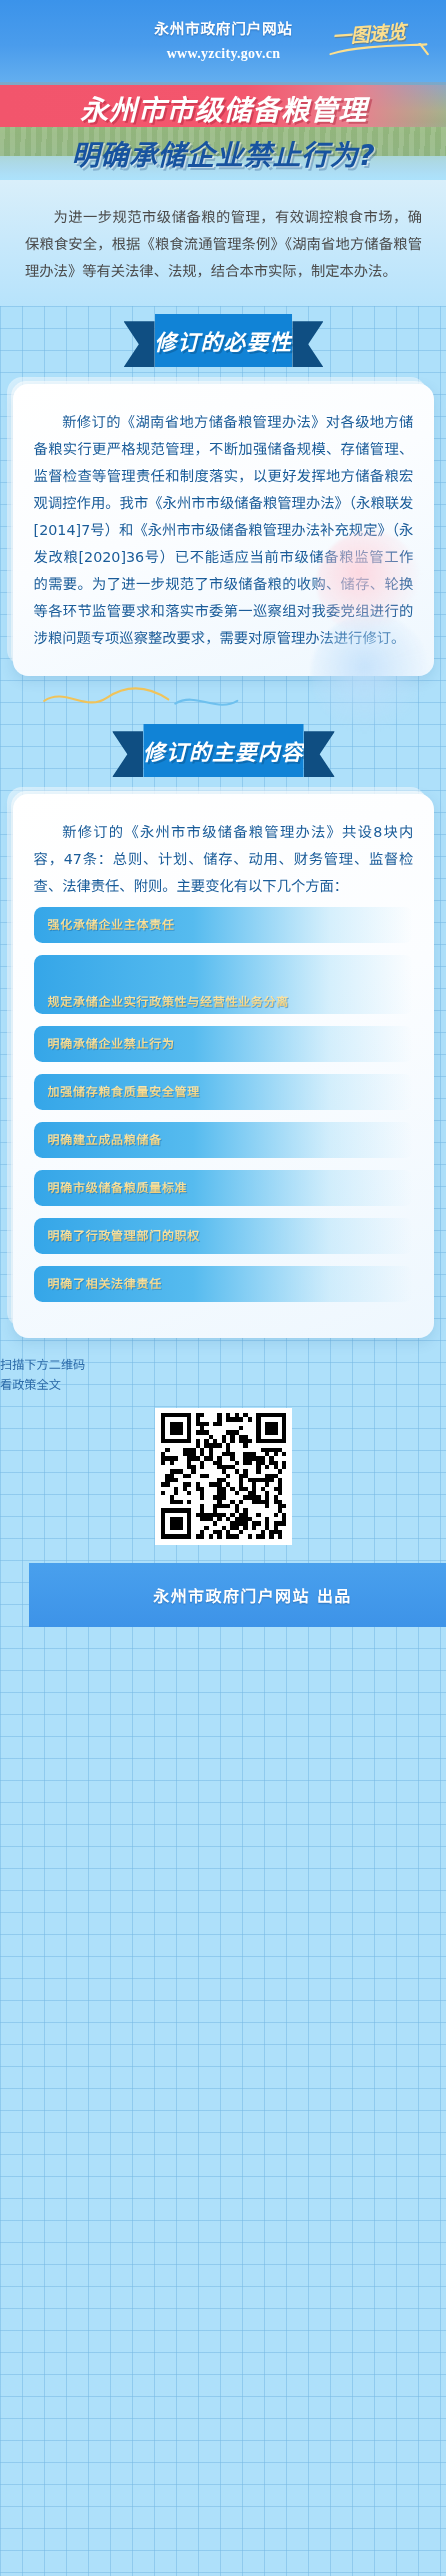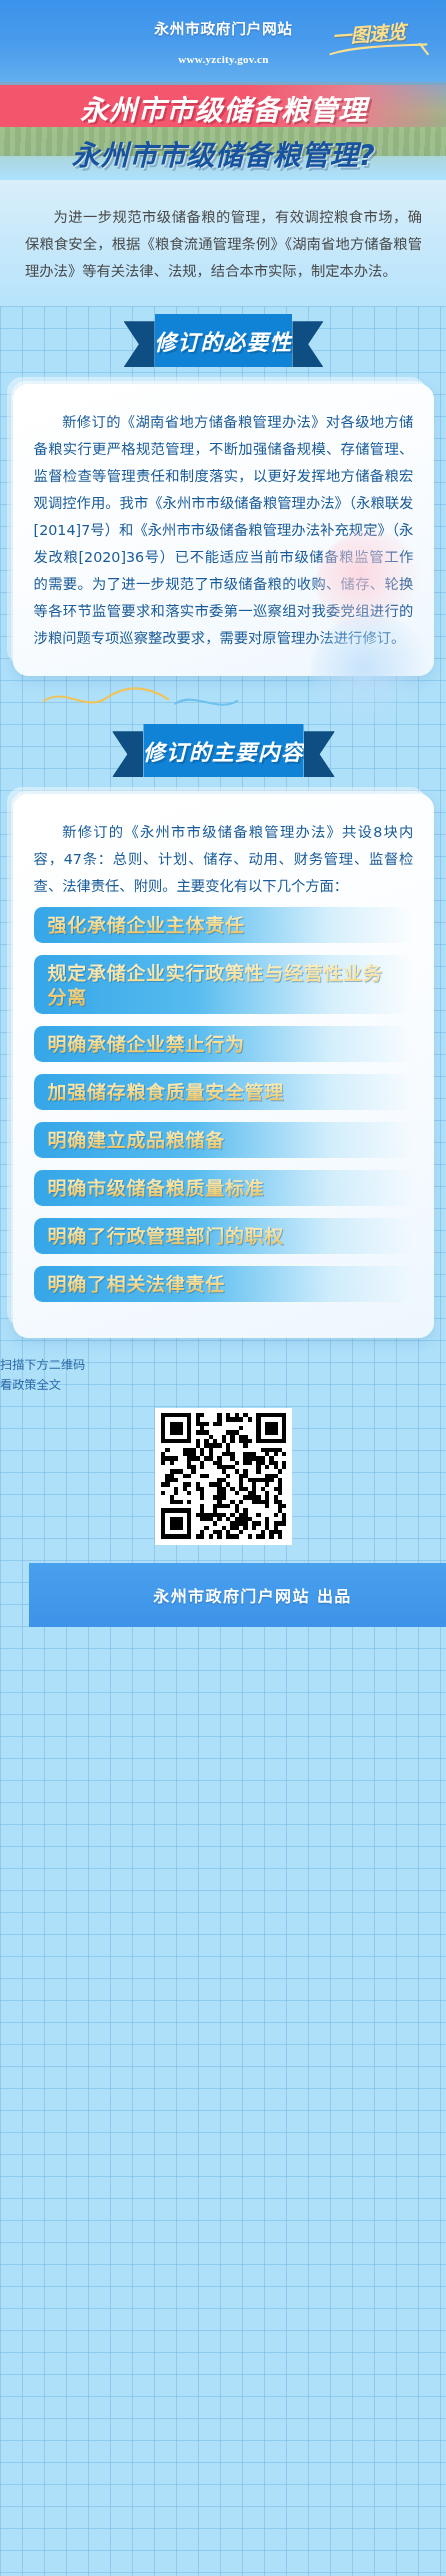--- a/index.html
+++ b/index.html
@@ -30,21 +30,21 @@
     overflow:hidden;
   }
   .topbar .site {
     position:absolute; left:0; right:0; top:16.7px; text-align:center;
   }
   .topbar .site-name {
     font-size:14.7px; font-weight:bold; color:#ffffff; letter-spacing:0.7px;
     text-shadow:0 0.7px 1.4px rgba(0,40,90,.35); font-family:"DejaVu Sans",sans-serif;
   }
   .topbar .site-url {
-    margin-top:15px; font-size:11px; font-weight:bold; color:#ffffff;
+    margin-top:8px; font-size:14px; font-weight:bold; color:#ffffff;
     font-family:"Liberation Serif",serif; letter-spacing:0.3px;
   }
   .brandmark {
     position:absolute; right:12.6px; top:14px; width:105px; height:50px;
   }
   .brandmark .bm-text {
     position:absolute; left:2.8px; top:4.2px; width:99px;
     font-size:19px; font-weight:bold; font-style:italic; color:#fcdf8e;
     font-family:"DejaVu Sans",sans-serif; letter-spacing:-0.7px;
     text-shadow:0.7px 1.4px 0 rgba(140,90,10,.35);
@@ -157,23 +157,23 @@
   
   .squiggle { position:relative; z-index:4; width:447px; height:40px; }
 
   
   .pill-list { margin-top:7px; }
   .pill {
     position:relative; margin:0 0 12px 0; height:36px; display:flex; align-items:center;
     padding:0 12.6px 0 14px; border-radius:8.4px;
     background:linear-gradient(90deg,#35a6e8 0%,#56bbef 42%,rgba(150,216,247,.38) 78%,rgba(255,255,255,0) 100%);
   }
-  .pill.two-line { height:59px; align-items:center; }
+  .pill.two-line { height:59px; align-items:flex-end; }
   .pill .ptext {
-    font-size:19px; font-weight:bold; line-height:24px; letter-spacing:0.7px;
+    font-size:12px; font-weight:bold; line-height:24px; letter-spacing:0.7px;
     font-family:"DejaVu Sans",sans-serif;
     background:linear-gradient(180deg,#fdf0c4 0%,#f8dc91 45%,#e9b957 100%);
     -webkit-background-clip:text; background-clip:text;
     -webkit-text-fill-color:transparent; color:#eec96a;
     filter:drop-shadow(1.4px 1.4px 0 rgba(25,95,150,.42));
   }
 
   
   .footer-wrap { position:relative; z-index:4; width:447px; padding:18px 0 0; }
   .qr-note { text-align:left; font-size:12.2px; line-height:19.5px; color:#2b6aa8;
@@ -207,21 +207,21 @@
         <path d="M2 16 C 40 4, 100 4, 140 2" stroke="#fcdf8e" stroke-width="3" fill="none" stroke-linecap="round"></path>
         <path d="M130 0 L142 16" stroke="#fcdf8e" stroke-width="3" fill="none" stroke-linecap="round"></path>
       </svg>
     </div>
   </div>
 
   <div class="hero">
     <div class="hero-photo"></div>
     <div class="redband"></div>
     <div class="title1">永州市市级储备粮管理</div>
-    <div class="title2">永州市市级储备粮管理?</div>
+    <div class="title2">明确承储企业禁止行为?</div>
   </div>
 
   <div class="intro">
     <p>为进一步规范市级储备粮的管理，有效调控粮食市场，确保粮食安全，根据《粮食流通管理条例》《湖南省地方储备粮管理办法》等有关法律、法规，结合本市实际，制定本办法。</p>
   </div>
 
   <div class="ribbon-wrap">
     <div class="ribbon">
       <div class="tail l"></div>
       <div class="body">修订的必要性</div>

